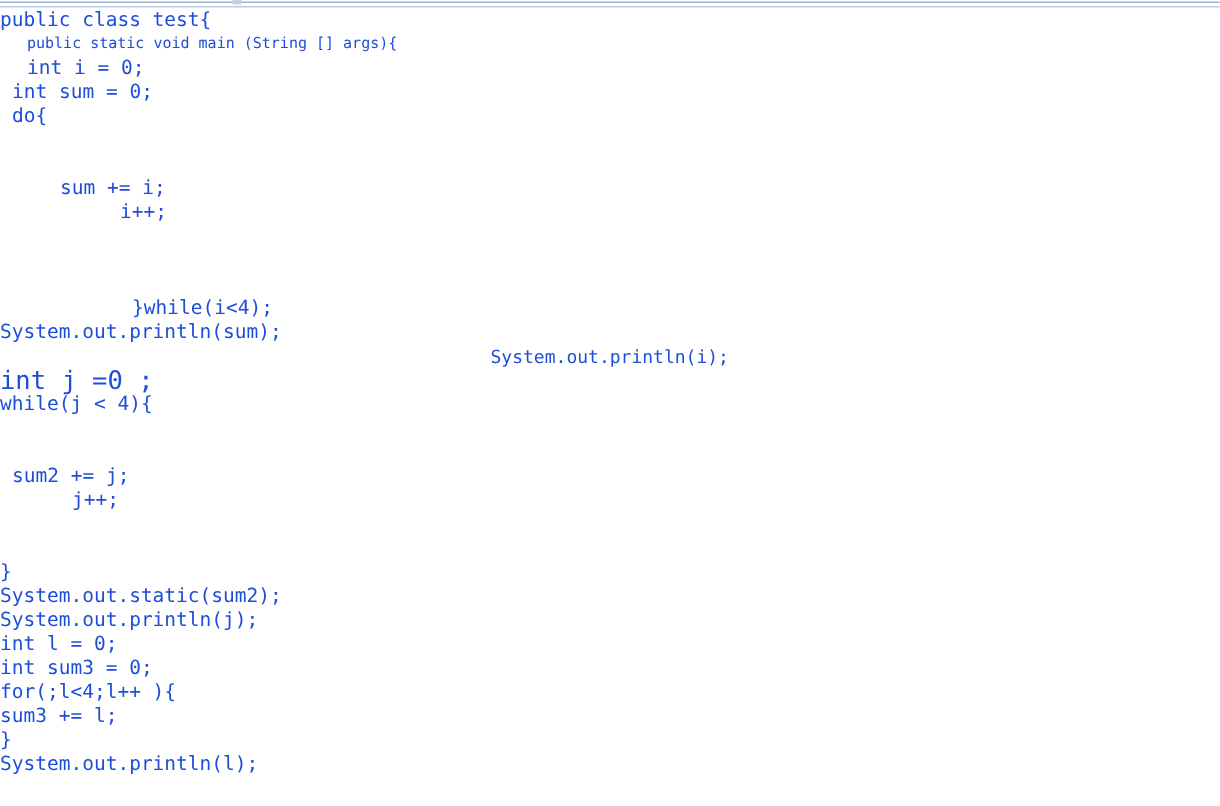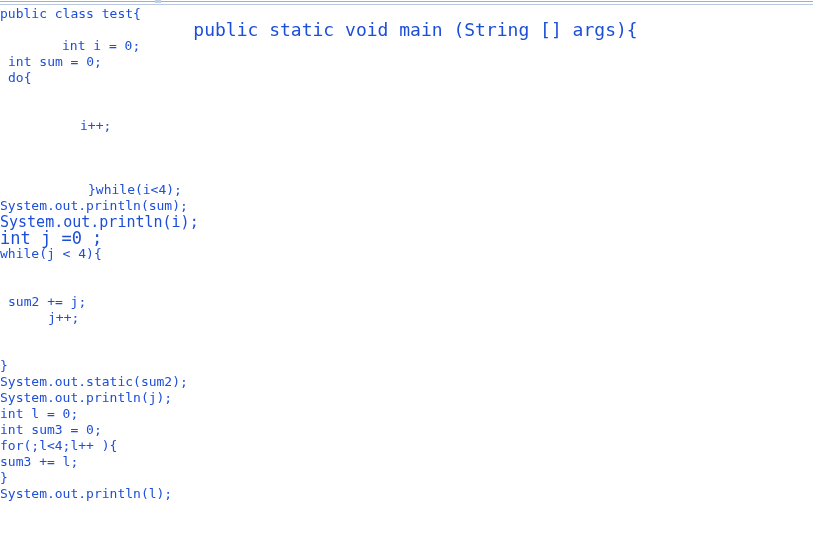--- a/index.html
+++ b/index.html
@@ -88,33 +88,34 @@
 
 <div id="top-divider">
   <div class="rule-outer"></div>
   <div class="rule-fill"></div>
   <div class="rule-inner"></div>
   <div class="notch"></div>
 </div>
 
 <div id="code-surface">
     <div class="code-line" style="height: 16px; line-height: 16px; font-size: 13px;"><span class="ind" style="width: 0px;"></span><span>public class test{</span></div>
-    <div class="code-line" style="height: 16px; line-height: 16px; font-size: 18px; text-align: center;"><span class="ind" style="width: 18px;"></span><span>public static void main (String [] args){</span></div>
-    <div class="code-line" style="height: 16px; line-height: 16px; font-size: 13px; padding-left: 44px;"><span class="ind" style="width: 18px;"></span><span>int i = 0;</span></div>
+    <div class="code-line" style="height: 16px; line-height: 16px; font-size: 10px;"><span class="ind" style="width: 18px;"></span><span>public static void main (String [] args){</span></div>
+    <div class="code-line" style="height: 16px; line-height: 16px; font-size: 13px;"><span class="ind" style="width: 18px;"></span><span>int i = 0;</span></div>
     <div class="code-line" style="height: 16px; line-height: 16px; font-size: 13px;"><span class="ind" style="width: 8px;"></span><span>int sum = 0;</span></div>
     <div class="code-line" style="height: 16px; line-height: 16px; font-size: 13px;"><span class="ind" style="width: 8px;"></span><span>do{</span></div>
     <div class="blank-line" style="height: 16px; line-height: 16px; font-size: 13px;"></div>
     <div class="blank-line" style="height: 16px; line-height: 16px; font-size: 13px;"></div>
+    <div class="code-line" style="height: 16px; line-height: 16px; font-size: 13px;"><span class="ind" style="width: 40px;"></span><span>sum += i;</span></div>
     <div class="code-line" style="height: 16px; line-height: 16px; font-size: 13px;"><span class="ind" style="width: 80px;"></span><span>i++;</span></div>
     <div class="blank-line" style="height: 16px; line-height: 16px; font-size: 13px;"></div>
     <div class="blank-line" style="height: 16px; line-height: 16px; font-size: 13px;"></div>
     <div class="blank-line" style="height: 16px; line-height: 16px; font-size: 13px;"></div>
     <div class="code-line" style="height: 16px; line-height: 16px; font-size: 13px;"><span class="ind" style="width: 88px;"></span><span>}while(i&lt;4);</span></div>
     <div class="code-line" style="height: 16px; line-height: 16px; font-size: 13px;"><span class="ind" style="width: 0px;"></span><span>System.out.println(sum);</span></div>
-    <div class="code-line" style="height: 16px; line-height: 16px; font-size: 15px;"><span class="ind" style="width: 0px;"></span><span>System.out.println(i);</span></div>
+    <div class="code-line" style="height: 16px; line-height: 16px; font-size: 12px; text-align: center;"><span class="ind" style="width: 0px;"></span><span>System.out.println(i);</span></div>
     <div class="code-line" style="height: 16px; line-height: 16px; font-size: 17px;"><span class="ind" style="width: 0px;"></span><span>int j =0 ;</span></div>
     <div class="code-line" style="height: 16px; line-height: 16px; font-size: 13px;"><span class="ind" style="width: 0px;"></span><span>while(j &lt; 4){</span></div>
     <div class="blank-line" style="height: 16px; line-height: 16px; font-size: 13px;"></div>
     <div class="blank-line" style="height: 16px; line-height: 16px; font-size: 13px;"></div>
     <div class="code-line" style="height: 16px; line-height: 16px; font-size: 13px;"><span class="ind" style="width: 8px;"></span><span>sum2 += j;</span></div>
     <div class="code-line" style="height: 16px; line-height: 16px; font-size: 13px;"><span class="ind" style="width: 48px;"></span><span>j++;</span></div>
     <div class="blank-line" style="height: 16px; line-height: 16px; font-size: 13px;"></div>
     <div class="blank-line" style="height: 16px; line-height: 16px; font-size: 13px;"></div>
     <div class="code-line" style="height: 16px; line-height: 16px; font-size: 13px;"><span class="ind" style="width: 0px;"></span><span>}</span></div>
     <div class="code-line" style="height: 16px; line-height: 16px; font-size: 13px;"><span class="ind" style="width: 0px;"></span><span>System.out.static(sum2);</span></div>

